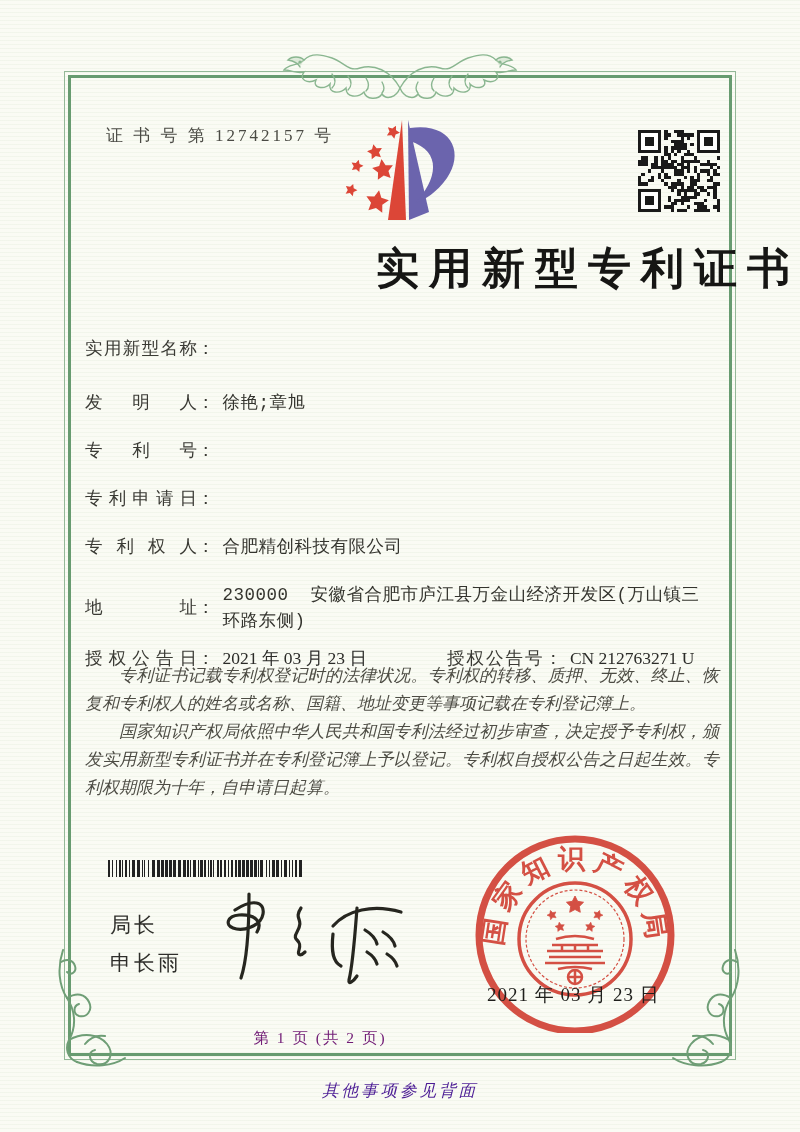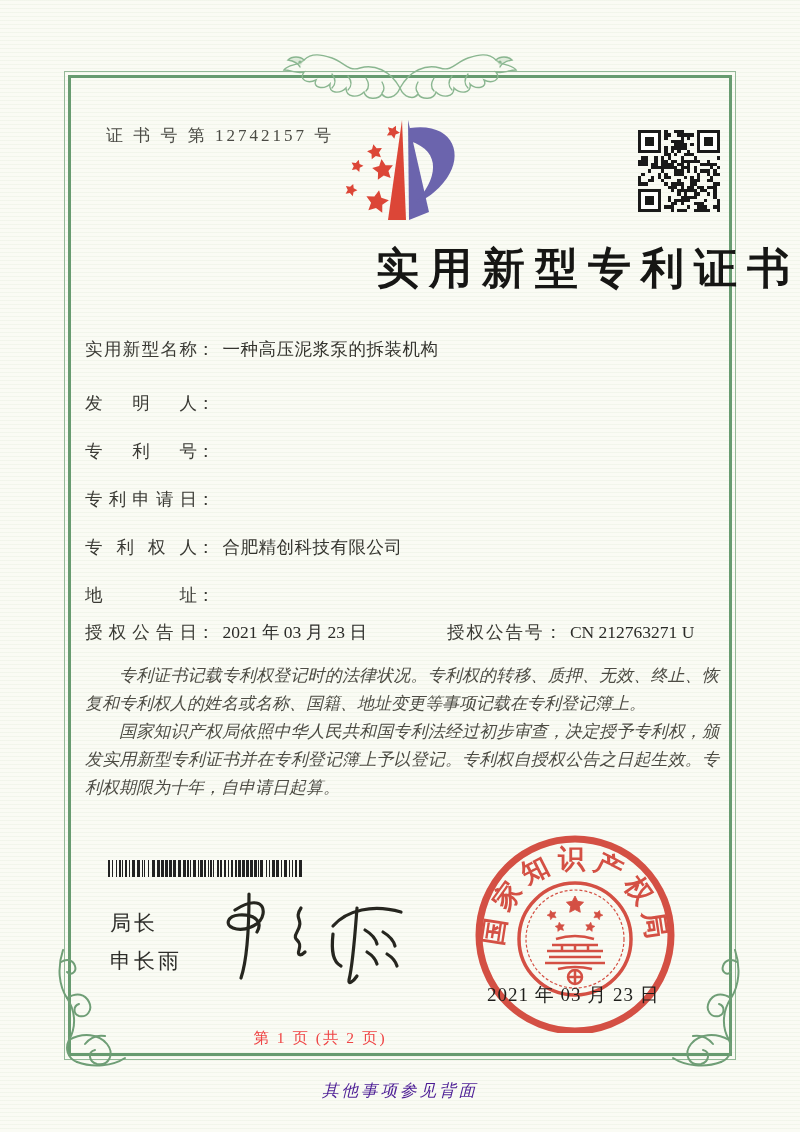--- a/index.html
+++ b/index.html
@@ -26,51 +26,51 @@
     white-space:pre;
   }
   .logo{left:333px;top:108px;}
   .qr{left:638px;top:130px;}
   .title{
     left:0;top:240px;width:800px;text-align:right;
     font-size:43px;font-weight:bold;letter-spacing:10px;color:#161614;
   }
   
   .fields{left:85px;top:336px;width:636px;font-size:17.5px;}
-  .f-row{display:flex;align-items:center;line-height:26px;margin-bottom:22px;}
+  .f-row{display:flex;align-items:center;line-height:26px;margin-bottom:22px;font-family:Liberation Mono, monospace;}
   .f-row.r1{margin-bottom:28px;}
   .f-row.addr{margin-bottom:11px;}
   .f-label{
     display:inline-block;width:112px;flex:0 0 112px;
     text-align:justify;text-align-last:justify;color:#3a3a34;
   }
   .f-colon{flex:0 0 auto;color:#3a3a34;margin-right:8px;}
   .f-value{flex:1;white-space:pre-wrap;color:#34342e;letter-spacing:.5px;}
   .grant{display:flex;line-height:26px;font-size:17.5px;}
   .grant .g2label{margin-left:80px;letter-spacing:2px;color:#3a3a34;}
   
   .body-text{
     left:85px;top:662px;width:634px;font-size:17px;line-height:28px;
     font-style:italic;color:#4d4c44;text-align:justify;
   }
   .body-text p{margin:0;text-indent:2em;}
   
   .barcode{left:108px;top:860px;}
   .sig-block{
-    left:110px;top:906px;font-family:Liberation Mono, monospace;
+    left:110px;top:906px;font-family:Liberation Serif, serif;
     font-size:21px;line-height:38px;color:#2e2e2a;letter-spacing:3px;
   }
   .signature{left:205px;top:882px;}
   .seal{left:470px;top:833px;}
   .seal-date{
     left:487px;top:982px;font-size:19px;color:#1f1f1c;letter-spacing:1px;
     white-space:pre;
   }
   .page-info{
-    left:0;top:1028px;width:640px;text-align:center;font-size:15.5px;color:#ef4444;
+    left:0;top:1028px;width:640px;text-align:center;font-size:15.5px;color:#701a75;
     letter-spacing:2px;
   }
   .back-note{
     left:0;top:1080px;width:800px;text-align:center;font-size:16.5px;
     font-style:italic;color:#4c1d95;letter-spacing:3px;
   }
 </style>
 </head>
 <body>
 
@@ -367,26 +367,26 @@
     <rect x="1" y="19" width="5" height="5" fill="#fff"></rect>
     <rect x="2" y="20" width="3" height="3" fill="#1a1a1a"></rect>
   </svg>
 
 <div class="abs title">实用新型专利证书</div>
 
 <div class="abs fields" id="fields-host">
   <div class="f-row r1">
     <span class="f-label">实用新型名称</span>
       <span class="f-colon">：</span>
-      <span class="f-value">一种高压泥浆泵的拆装机构</span>
   </div>
 
   <div class="f-row">
     <span class="f-label">发明人</span>
       <span class="f-colon">：</span>
+      <span class="f-value">徐艳;章旭</span>
   </div>
 
   <div class="f-row">
     <span class="f-label">专利号</span>
       <span class="f-colon">：</span>
   </div>
 
   <div class="f-row">
     <span class="f-label">专利申请日</span>
       <span class="f-colon">：</span>
@@ -394,20 +394,22 @@
 
   <div class="f-row">
     <span class="f-label">专利权人</span>
       <span class="f-colon">：</span>
       <span class="f-value">合肥精创科技有限公司</span>
   </div>
 
   <div class="f-row addr">
     <span class="f-label">地址</span>
       <span class="f-colon">：</span>
+      <span class="f-value">230000  安徽省合肥市庐江县万金山经济开发区(万山镇三
+环路东侧)</span>
   </div>
 <div class="grant">
       <span class="f-label">授权公告日</span>
       <span class="f-colon">：</span>
       <span>2021 年 03 月 23 日</span>
       <span class="g2label">授权公告号</span>
       <span class="f-colon">：</span>
       <span>CN 212763271 U</span>
     </div>
   </div>

